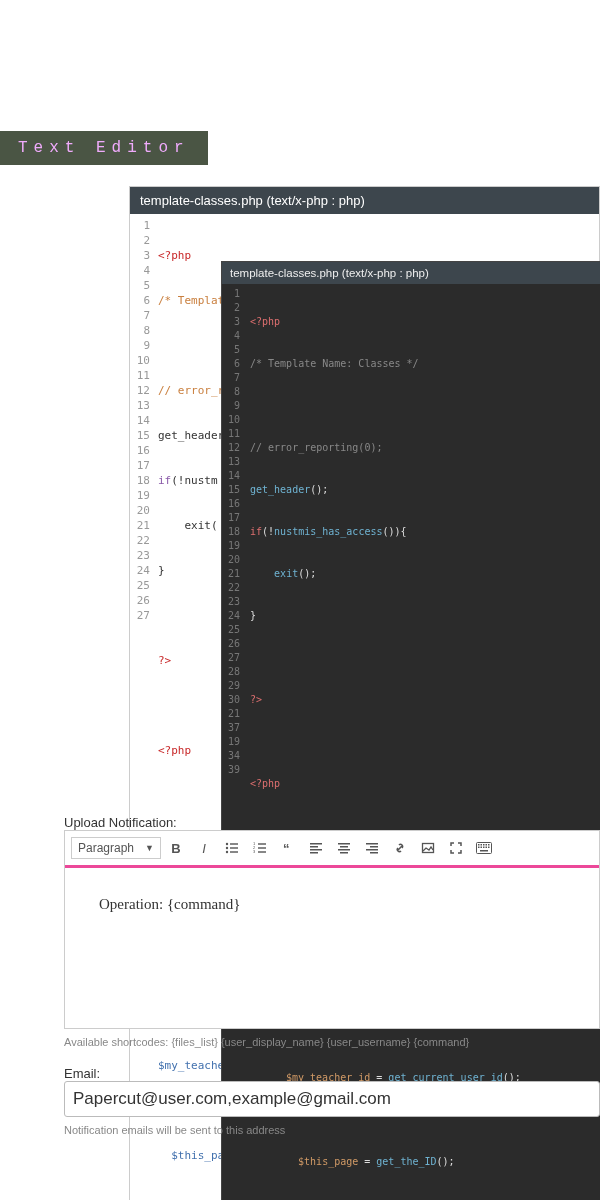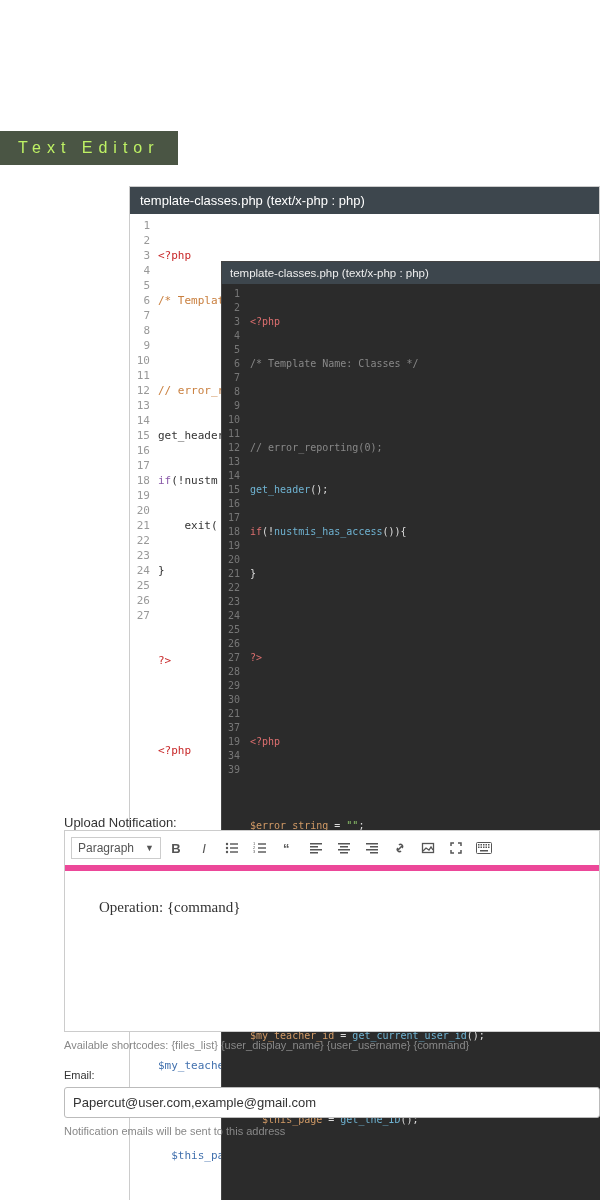--- a/index.html
+++ b/index.html
@@ -1,24 +1,25 @@
 <!DOCTYPE html>
 <html><head>
 <meta charset="utf-8">
 <style>
   * { margin: 0; padding: 0; box-sizing: border-box; }
   body { width: 600px; height: 1200px; background: #fff; font-family: Arial, sans-serif; position: relative; overflow: hidden; }
 
   .section-label {
     background: #4a5544;
-    color: #bef264;
+    color: #f0abfc;
     padding: 8px 18px;
     font-size: 16px;
     letter-spacing: 6px;
     display: inline-block;
+    font-family: Liberation Mono, monospace;
   }
   .label1 { position: absolute; top: 131px; left: 0; }
   .label2 { position: absolute; top: 777px; right: 0; }
 
   
   .light-editor {
     position: absolute;
     top: 186px; left: 129px;
     width: 471px;
     border: 1px solid #ccc;
@@ -66,40 +67,40 @@
     text-align: right; padding: 3px 6px 3px 4px;
     min-width: 24px;
   }
   .dark-gutter div { height: 14px; }
   .dark-lines { padding: 3px 4px; color: #ddd; white-space: pre; }
   .dark-lines div { height: 14px; }
 
   .dk-red   { color: #dc6f6f; }
   .dk-green { color: #8cc26a; }
   .dk-blue  { color: #6fb3d2; }
-  .dk-orange{ color: #d19a66; }
+  .dk-orange{ color: #d19a66; margin-left: 36px; }
   .dk-grey  { color: #888; }
 
   
   .upload-section {
     position: absolute;
     top: 815px; left: 64px;
     width: 536px;
     font-family: -apple-system, "Segoe UI", sans-serif;
     color: #333;
   }
   .upload-section h4 { font-weight: normal; font-size: 13px; margin-bottom: 0; }
 
   .rte {
     border: 1px solid #ccc; background: #fff;
     overflow: hidden;
   }
   .rte-toolbar {
     display: flex; align-items: center;
-    border-bottom: 6px solid #ec4899;
+    border-bottom: 3px solid #ec4899;
     padding: 4px 6px; gap: 2px;
   }
   .rte-select {
     border: 1px solid #ccc; padding: 3px 6px; font-size: 12px;
     min-width: 90px; background:#fff; color:#555;
     display:flex; justify-content:space-between; align-items:center;
   }
   .rte-select .caret{ font-size:9px; }
   .rte-btn {
     width: 26px; height: 26px;
@@ -112,25 +113,25 @@
     font-size: 15px;
     color: #333;
     min-height: 160px;
   }
   .rte-content p { margin-bottom: 56px; }
   .rte-content strong { font-weight: normal; }
 
   .help-text { font-size: 11px; color: #888; margin-top: 6px; line-height: 1.4; }
 
   .email-block { margin-top: 16px; }
-  .email-block label { font-size: 11px; display: block; margin-bottom: 6px; }
+  .email-block label { font-size: 13px; display: block; margin-bottom: 0; }
   .email-input {
     width: 100%; padding: 7px 8px;
     border: 1px solid #bbb; border-radius: 3px;
-    font-size: 13px; color: #333;
+    font-size: 17px; color: #333;
   }
 </style>
 </head>
 <body>
 
 <div class="section-label label1">Text Editor</div>
 <div class="section-label label2">Upload Notifications</div>
 
 <div class="light-editor">
   <div class="titlebar">template-classes.php (text/x-php : php)</div>
@@ -237,20 +238,21 @@
       <div>34</div>
         <div>39</div>
     </div>
     <div class="dark-lines">
       <div><span class="dk-red">&lt;?php</span></div>
       <div><span class="dk-grey">/* Template Name: Classes */</span></div>
       <div></div>
       <div><span class="dk-grey">// error_reporting(0);</span></div>
       <div><span class="dk-blue">get_header</span>();</div>
       <div><span class="dk-red">if</span>(!<span class="dk-blue">nustmis_has_access</span>()){</div>
+      <div>    <span class="dk-blue">exit</span>();</div>
       <div>}</div>
       <div></div>
       <div><span class="dk-red">?&gt;</span></div>
       <div></div>
       <div><span class="dk-red">&lt;?php</span></div>
       <div></div>
       <div><span class="dk-orange">$error_string</span> = <span class="dk-green">""</span>;</div>
       <div><span class="dk-orange">$info_string</span> = <span class="dk-green">""</span>;</div>
       <div><span class="dk-orange">$show_info</span> = <span class="dk-red">false</span>;</div>
       <div> <span class="dk-red">global</span> <span class="dk-orange">$wpdb</span>;</div>

